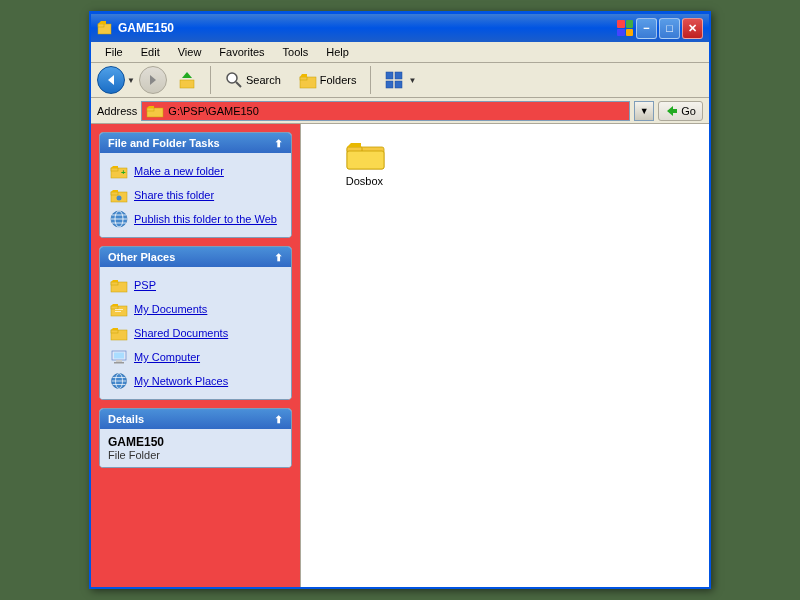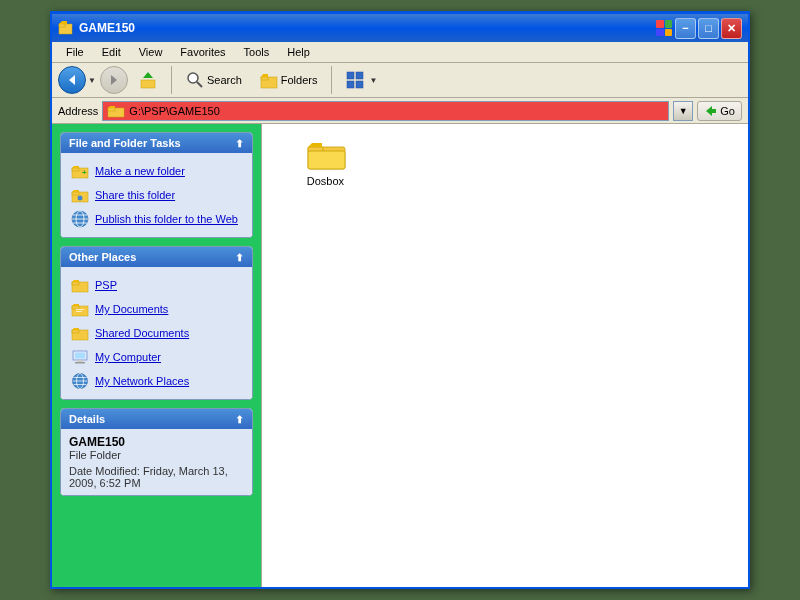--- a/index.html
+++ b/index.html
@@ -9,21 +9,21 @@
       background: #4a6741;
       display: flex;
       justify-content: center;
       align-items: center;
       width: 800px;
       height: 600px;
       overflow: hidden;
     }
 
     .window {
-      width: 700px;
+      width: 622px;
       height: 578px;
       background: #ece9d8;
       border: 2px solid #0054e3;
       border-top: 3px solid #0054e3;
       display: flex;
       flex-direction: column;
       box-shadow: 2px 2px 8px rgba(0,0,0,0.5);
     }
 
     
@@ -178,21 +178,21 @@
     
     .main-area {
       display: flex;
       flex: 1;
       overflow: hidden;
     }
 
     
     .sidebar {
       width: 210px;
-      background: #22c55e;
+      background: #ef4444;
       border-right: 1px solid #aca899;
       overflow-y: auto;
       padding: 8px 0;
       flex-shrink: 0;
     }
 
     .panel {
       margin: 0 8px 8px 8px;
       background: white;
       border: 1px solid #7f9db9;
@@ -542,21 +542,20 @@
       </div>
 
       <div class="panel">
         <div class="panel-header">
           <span>Details</span>
           <span class="panel-collapse-btn">⬆</span>
         </div>
         <div class="details-body">
           <div class="details-name">GAME150</div>
           <div class="details-type">File Folder</div>
-          <div class="details-modified">Date Modified: Friday, March 13, 2009, 6:52 PM</div>
         </div>
       </div>
 
     </div>
 
     <div class="content-area">
       <div class="folder-item">
         <div class="folder-icon">
           <svg class="folder-svg" viewBox="0 0 40 32">
 

